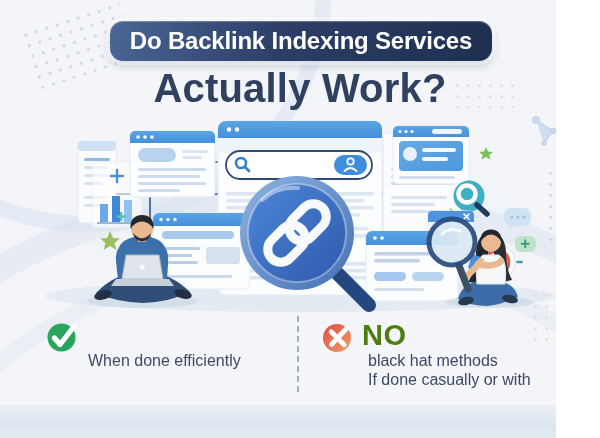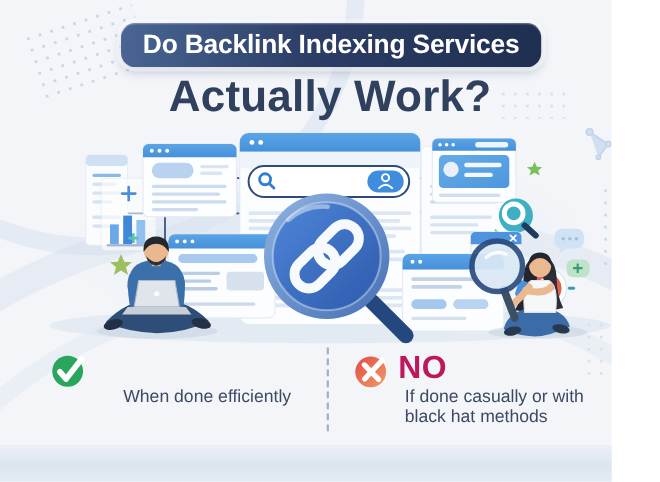--- a/index.html
+++ b/index.html
@@ -34,23 +34,23 @@
   
   .scene{position:absolute;left:0;top:0;width:600px;height:438px;}
 
   
   .divider{position:absolute;left:297px;top:316px;height:76px;border-left:2px dashed #9db0c6;}
   .verdict-icon{position:absolute;width:34px;height:34px;}
   .yes-icon{left:46px;top:321px;}
   .no-icon{left:321px;top:321px;}
   .verdict-label{position:absolute;top:319px;font-size:29px;font-weight:700;letter-spacing:0.5px;}
   .yes-label{left:82px;color:#16a351;}
-  .no-label{left:362px;color:#be185d;}
+  .no-label{left:362px;color:#4d7c0f;}
   .verdict-desc{position:absolute;top:352px;font-size:16px;line-height:18.5px;color:#3d4964;}
-  .yes-desc{left:88px;margin-left:24px;}
+  .yes-desc{left:88px;}
   .no-desc{left:368px;}
 </style>
 </head>
 <body>
 
 <div class="stage">
 
   <div class="curve curve1"></div>
   <div class="curve curve2"></div>
   <div class="curve curve3"></div>
@@ -381,17 +381,17 @@
         <stop offset="0" stop-color="#e14b44"></stop>
           <stop offset="1" stop-color="#ef9e68"></stop>
       </linearGradient>
     </defs>
     <circle cx="16" cy="17" r="14" fill="url(#noGrad)"></circle>
     <path d="M10.2,10.8 L23.2,23.8" stroke="#ffffff" stroke-width="4.8" stroke-linecap="round"></path>
     <path d="M26.5,6.5 L10.5,23.5" stroke="#ffffff" stroke-width="4.8" stroke-linecap="round"></path>
   </svg>
   <div class="verdict-label no-label">NO</div>
   <div class="verdict-desc no-desc">
+    <div>black hat methods</div>
     <div>If done casually or with</div>
-    <div>black hat methods</div>
   </div>
 
 </div>
 
 </body></html>

